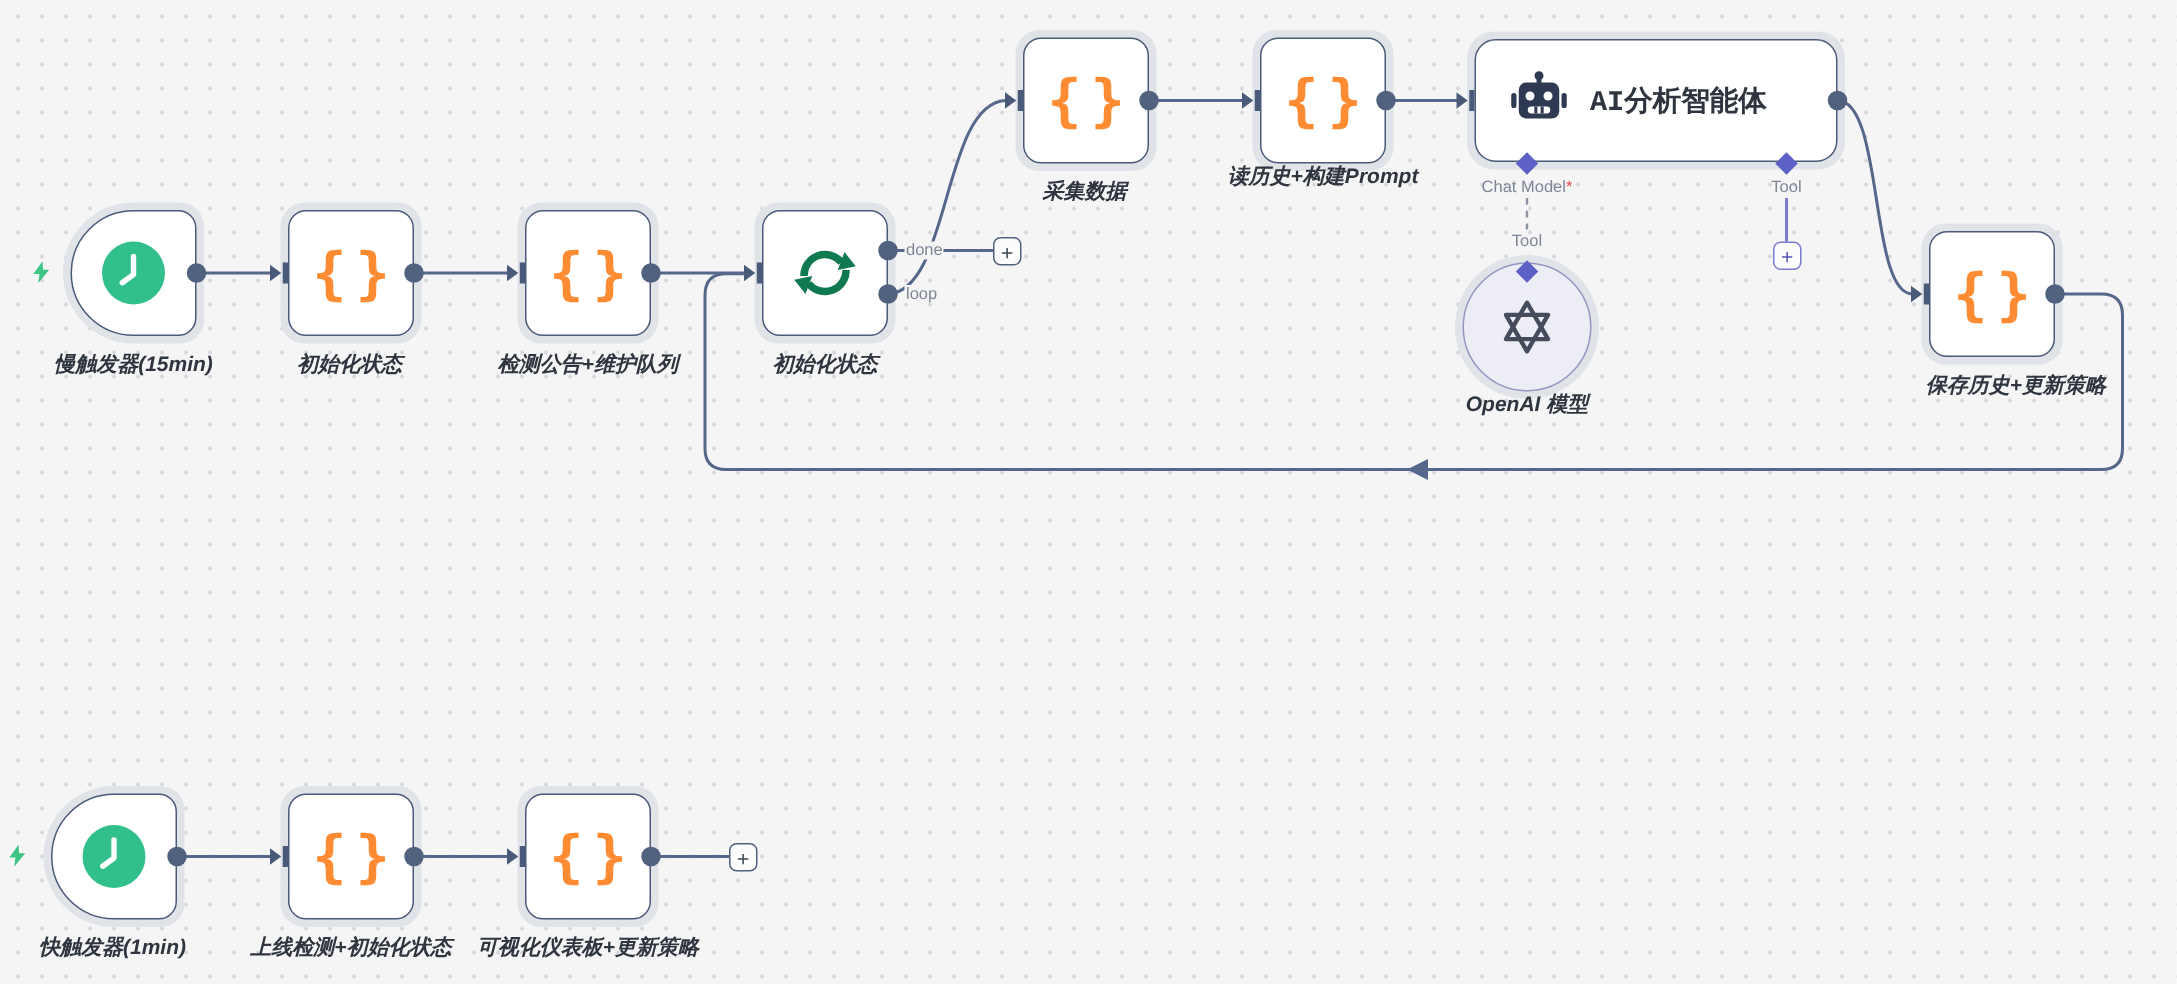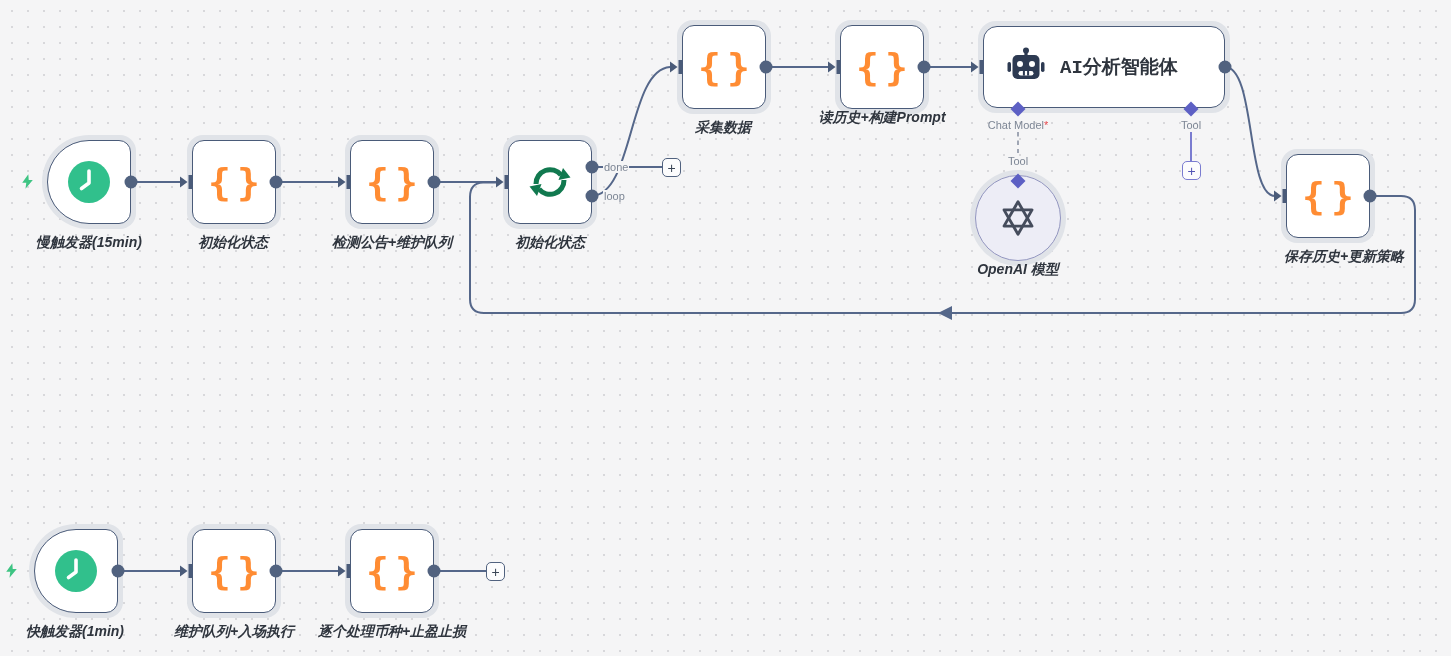--- a/index.html
+++ b/index.html
@@ -179,28 +179,28 @@
         </svg>
       </div>
   </div>
   <div class="node-label" style="left:75px;top:623px">快触发器(1min)</div>
 
   <div class="node-ring ring-sq" style="left:187px;top:524px">
     <div class="node-box">
         <span class="braces">{}</span>
       </div>
   </div>
-  <div class="node-label" style="left:234px;top:623px">维护队列+入场执行</div>
+  <div class="node-label" style="left:234px;top:623px">上线检测+初始化状态</div>
 
   <div class="node-ring ring-sq" style="left:345px;top:524px">
     <div class="node-box">
         <span class="braces">{}</span>
       </div>
   </div>
-  <div class="node-label" style="left:392px;top:623px">逐个处理币种+止盈止损</div>
+  <div class="node-label" style="left:392px;top:623px">可视化仪表板+更新策略</div>
 
   <svg class="layer overlay">
     <defs>
       <g id="in-arrow">
           <path d="M0,-5.5 L7.5,0 L0,5.5 Z M8.5,-7 h3.5 v14 h-3.5 Z" fill="var(--node-border)"></path>
         </g>
       <g id="diamond">
           <path d="M0,-7.5 L7.5,0 L0,7.5 L-7.5,0 Z" fill="var(--indigo)"></path>
         </g>
     </defs>

